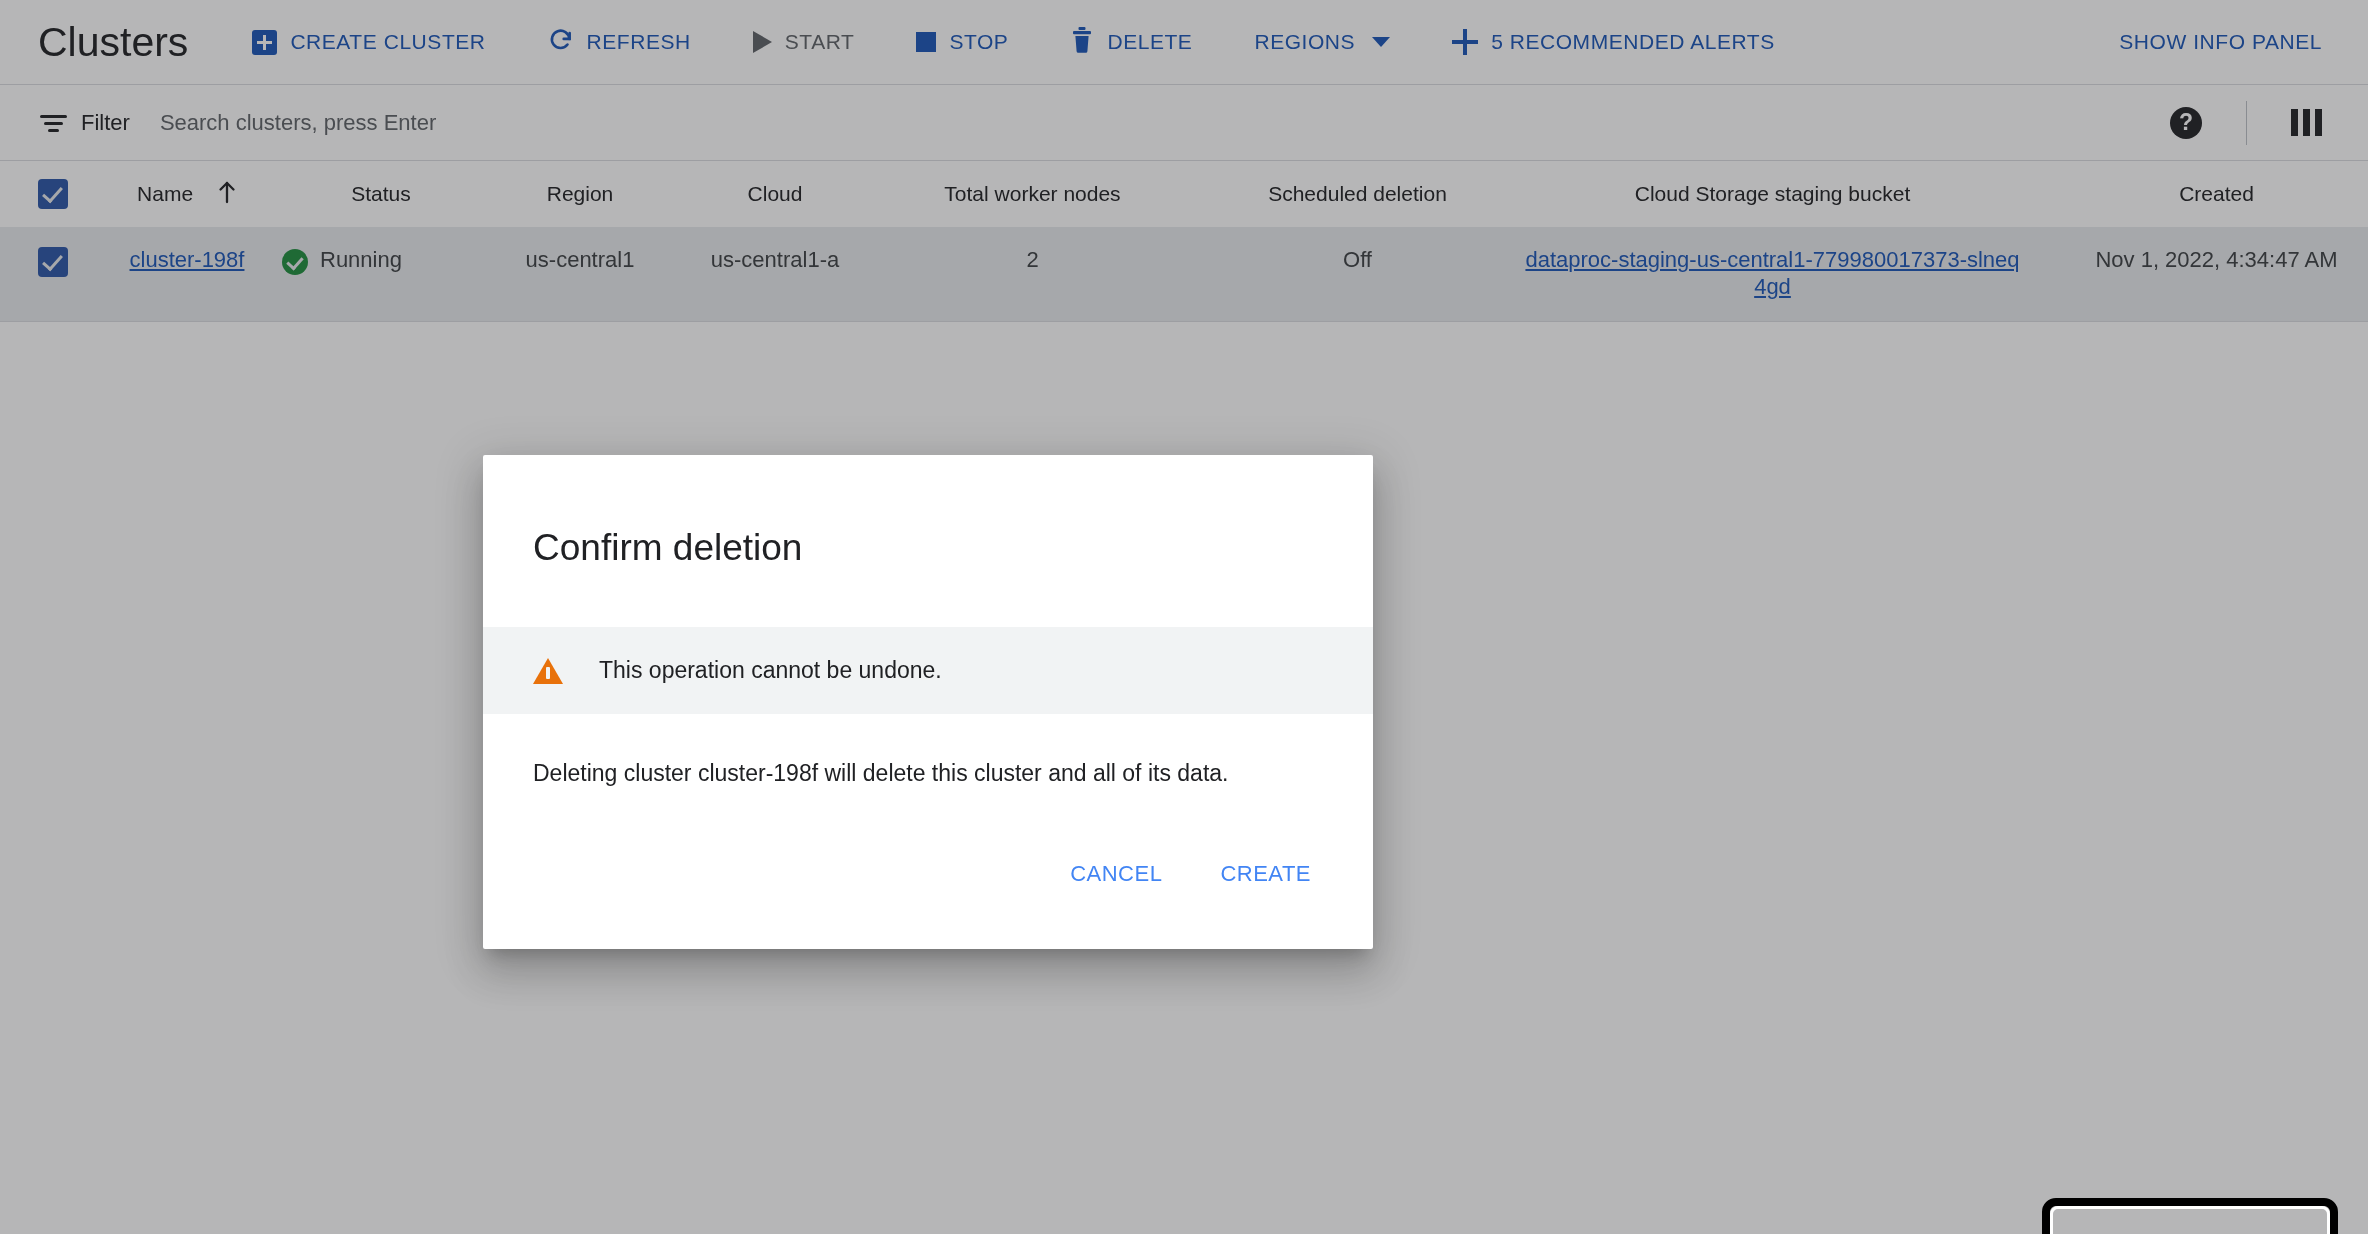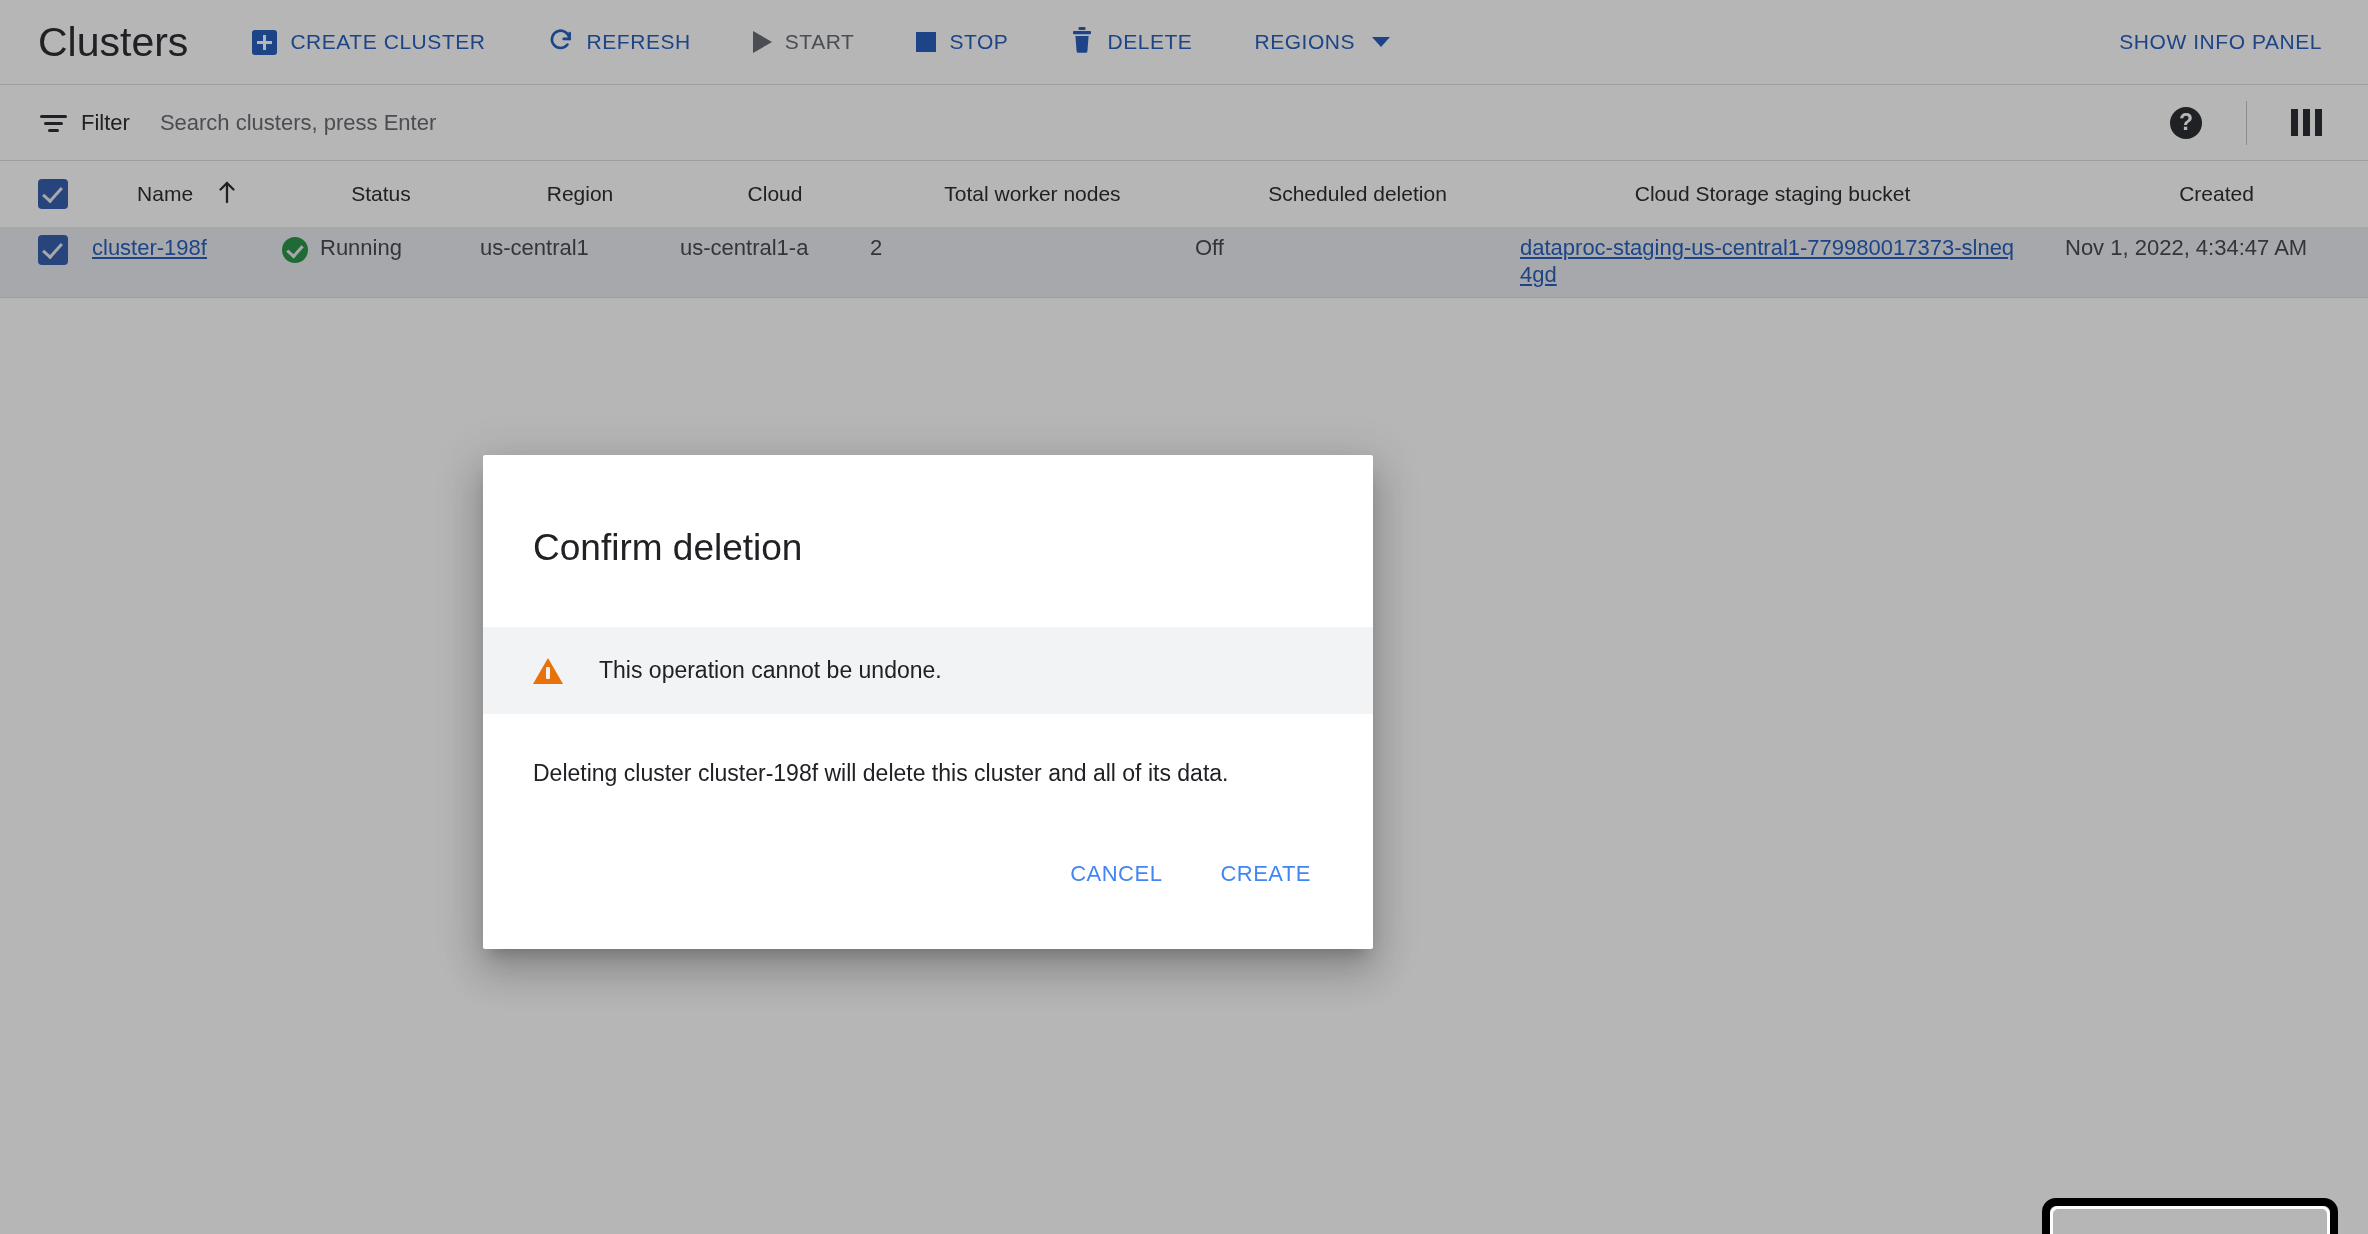--- a/index.html
+++ b/index.html
@@ -92,22 +92,23 @@
   .ic-columns{display:flex;gap:5px;margin-right:46px;cursor:pointer;}
   .ic-columns span{width:7px;height:27px;background:#202124;}
 
   
   table{border-collapse:collapse;width:100%;table-layout:fixed;}
   th{
     text-align:center;font-size:21px;color:#202124;font-weight:500;
     padding:18px 0;vertical-align:middle;
   }
   td{
-    font-size:22px;color:#3c4043;padding:8px 0;vertical-align:top;
+    font-size:22px;color:#3c4043;padding:20px 0;vertical-align:top;
     line-height:1.22;
+    text-align:center;
   }
   tr.data-row{background:#e8eaed;}
   tr.data-row td{border-bottom:1px solid #dadce0;}
   th.c-check,td.c-check{width:92px;padding-left:38px;box-sizing:border-box;}
   th.c-name,td.c-name{width:190px;}
   th.c-status,td.c-status{width:198px;}
   th.c-region,td.c-region{width:200px;}
   th.c-zone,td.c-zone{width:190px;}
   th.c-nodes,td.c-nodes{width:325px;}
   th.c-sched,td.c-sched{width:325px;}
@@ -224,20 +225,24 @@
         </svg>
       </span>
       <span>DELETE</span>
     </div>
 
     <div class="tb-btn">
       <span>REGIONS</span>
       <span class="ic ic-caret"></span>
     </div>
 
+    <div class="tb-btn">
+      <span class="ic ic-plus-thin"></span>
+      <span>5 RECOMMENDED ALERTS</span>
+    </div>
 
     <div class="tb-btn pushright">
       <span>SHOW INFO PANEL</span>
     </div>
   </div>
 
   <div class="filterbar">
     <div class="filter-group">
       <span class="ic-filter">
           <i></i>

